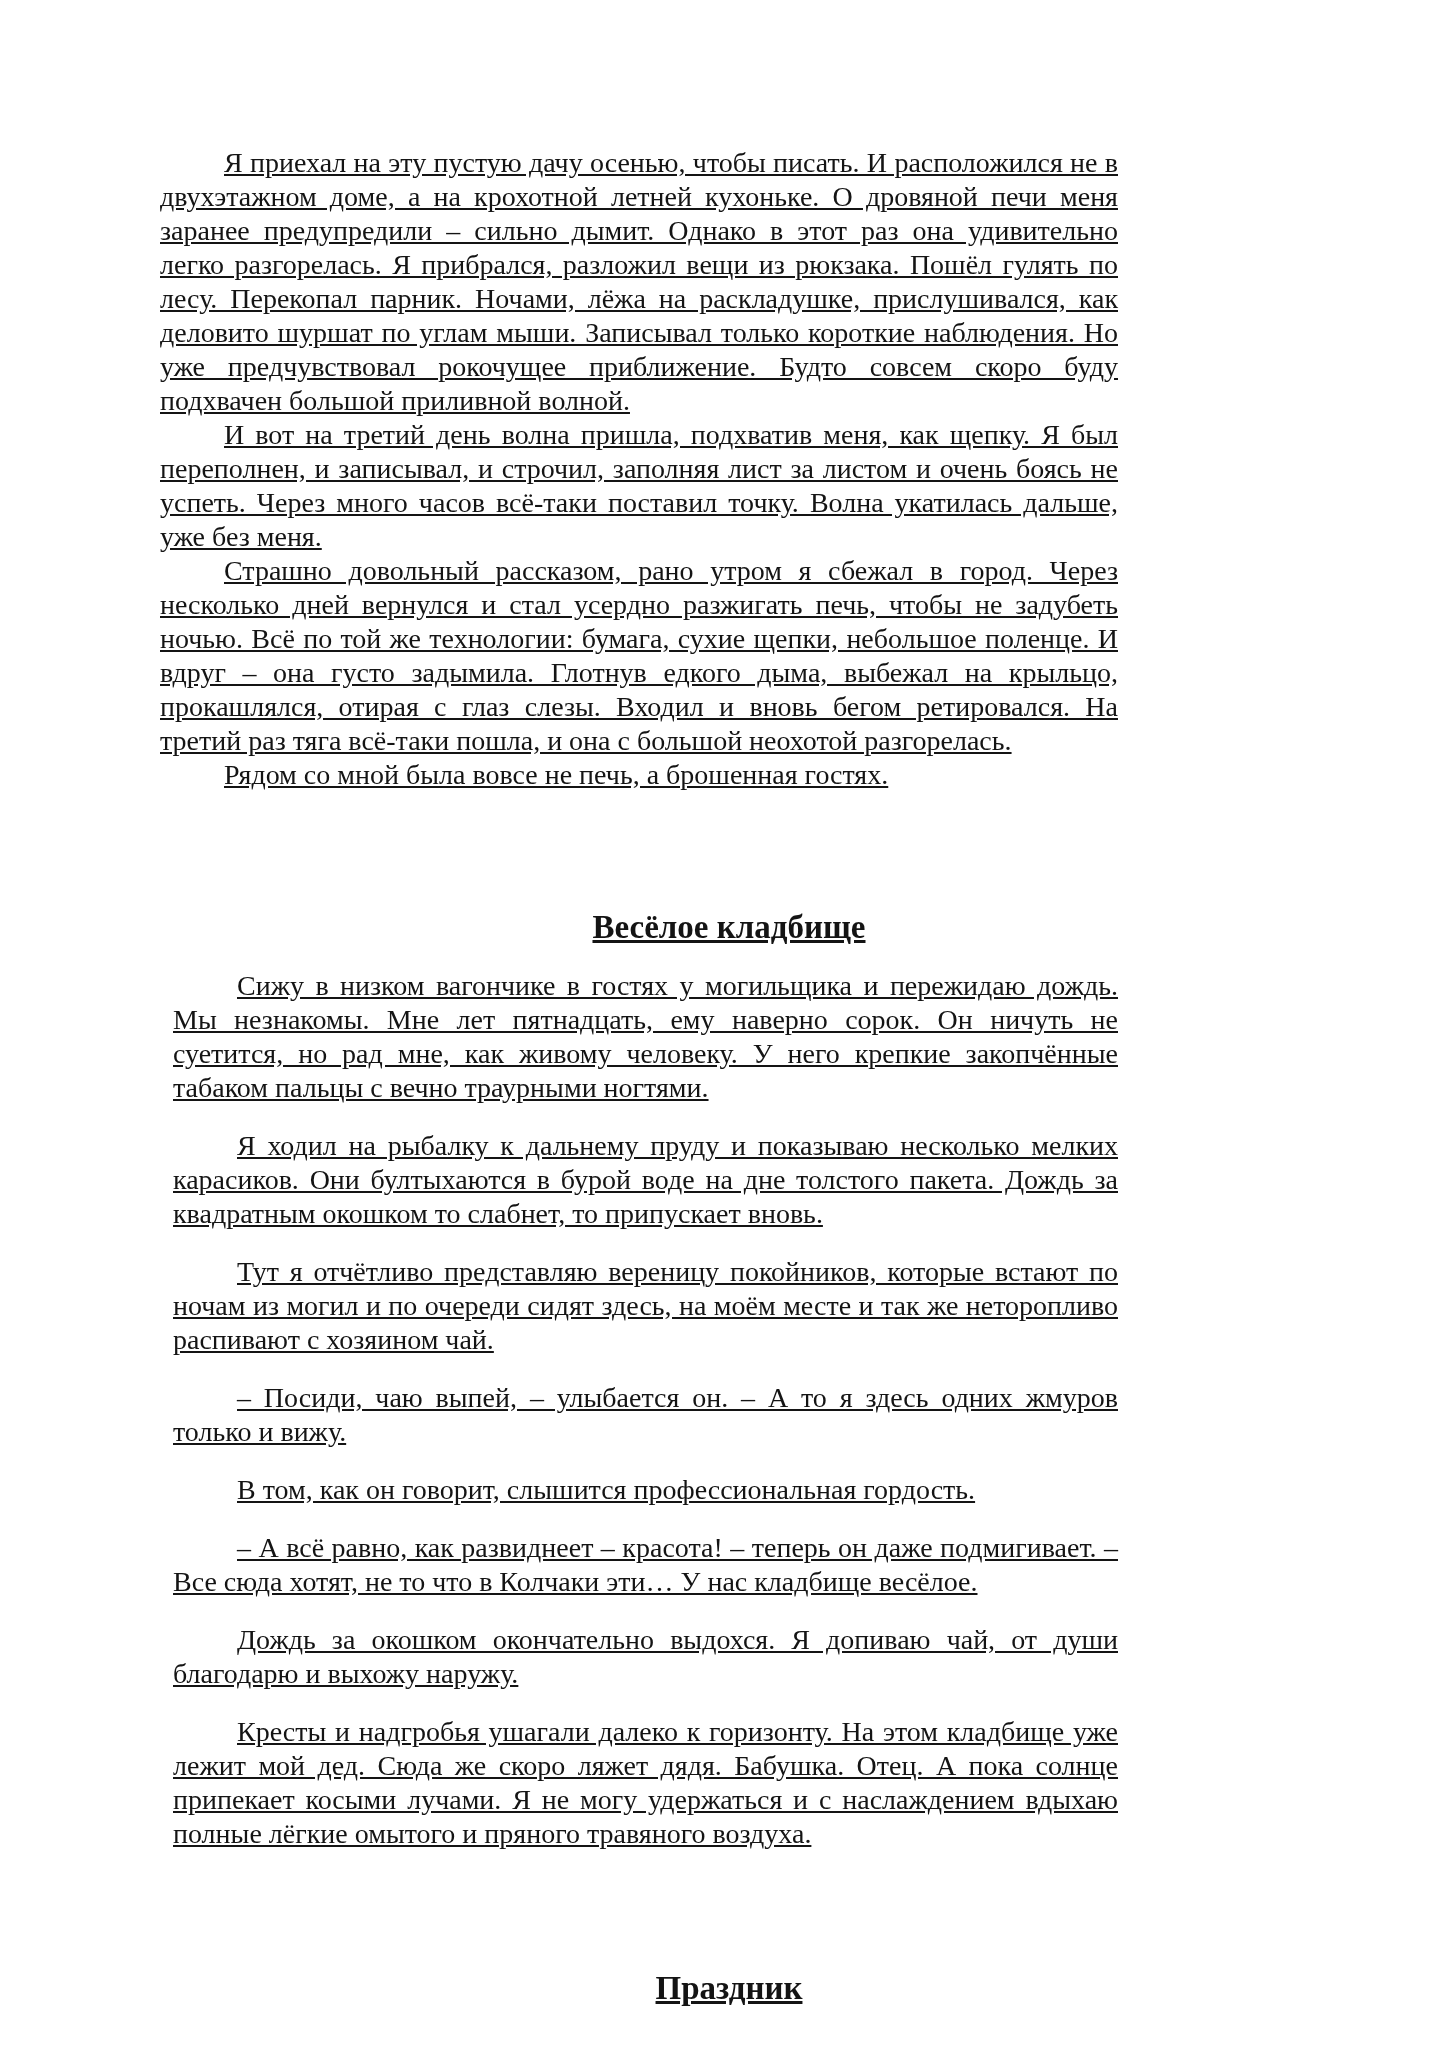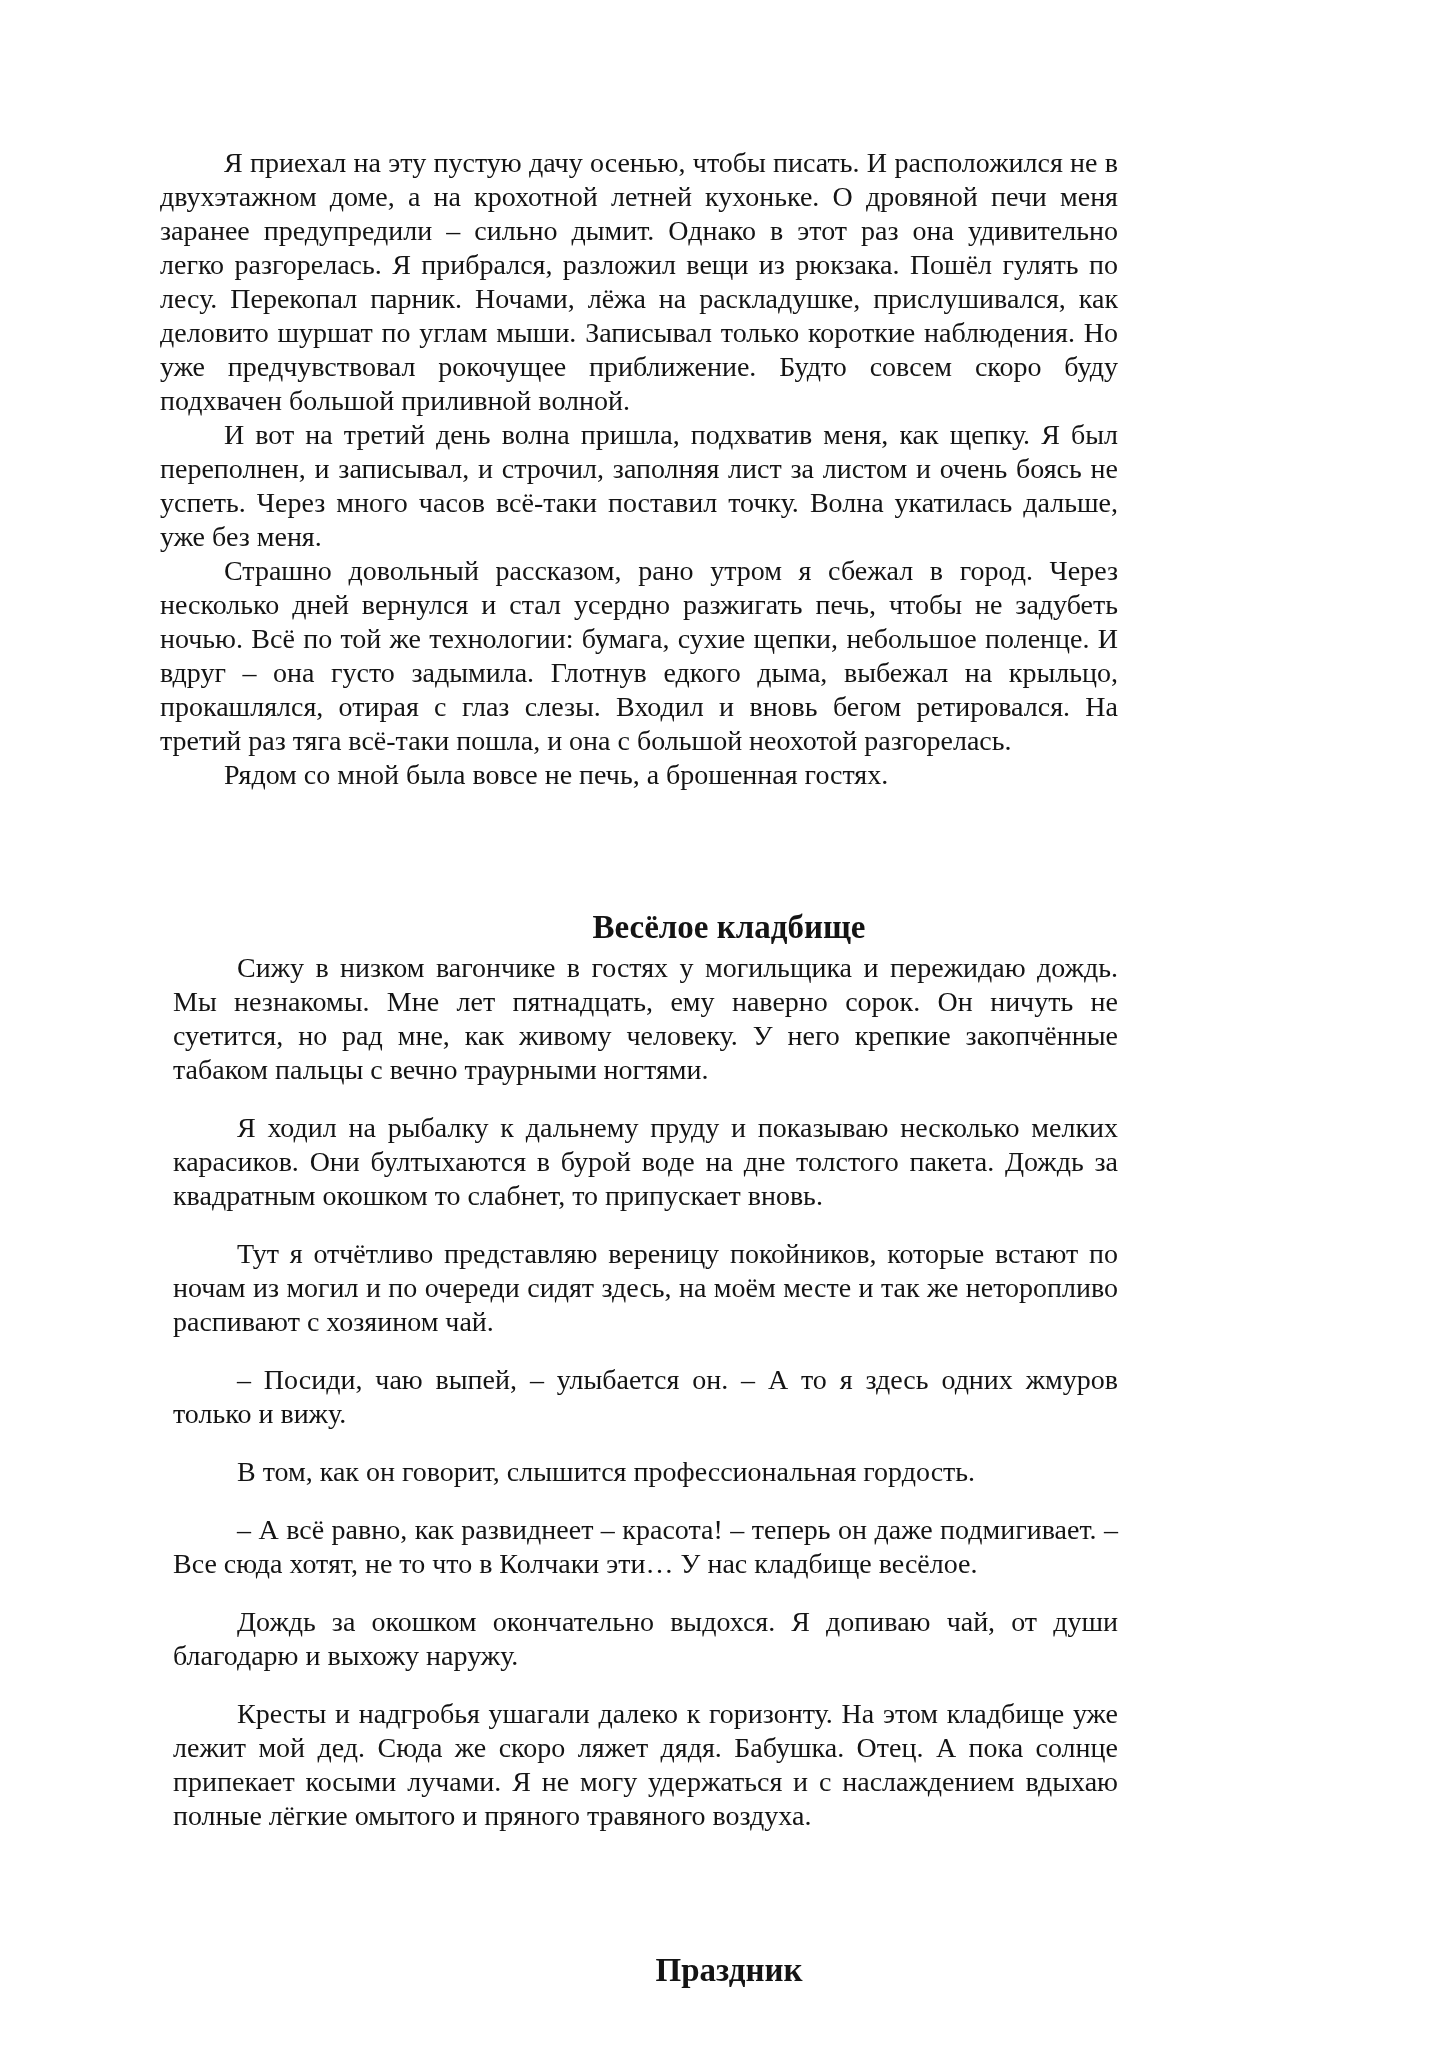--- a/index.html
+++ b/index.html
@@ -12,40 +12,41 @@
     width: 1270px;
     height: 2058px;
     background: #ffffff;
     box-sizing: border-box;
     padding: 146px 152px 0 160px;
     font-family: "Liberation Serif", "DejaVu Serif", serif;
     font-size: 28px;
     line-height: 34px;
     color: #141414;
     overflow: hidden;
+    text-decoration: underline;
   }
   .story p {
     margin: 0;
     text-indent: 64px;
     text-align: justify;
   }
   .story.spaced p {
     margin: 0 0 24px 13px;
   }
   .story-heading {
     font-size: 33px;
     line-height: 46px;
     font-weight: bold;
     text-align: center;
     padding-left: 180px; 
     margin: 0;
   }
   .heading-cemetery {
     margin-top: 112px;
-    margin-bottom: 1px;
+    margin-bottom: 19px;
   }
   .heading-holiday {
     margin-top: 114px;
   }
 </style>
 </head>
 <body>
 
 <div class="page">
 

